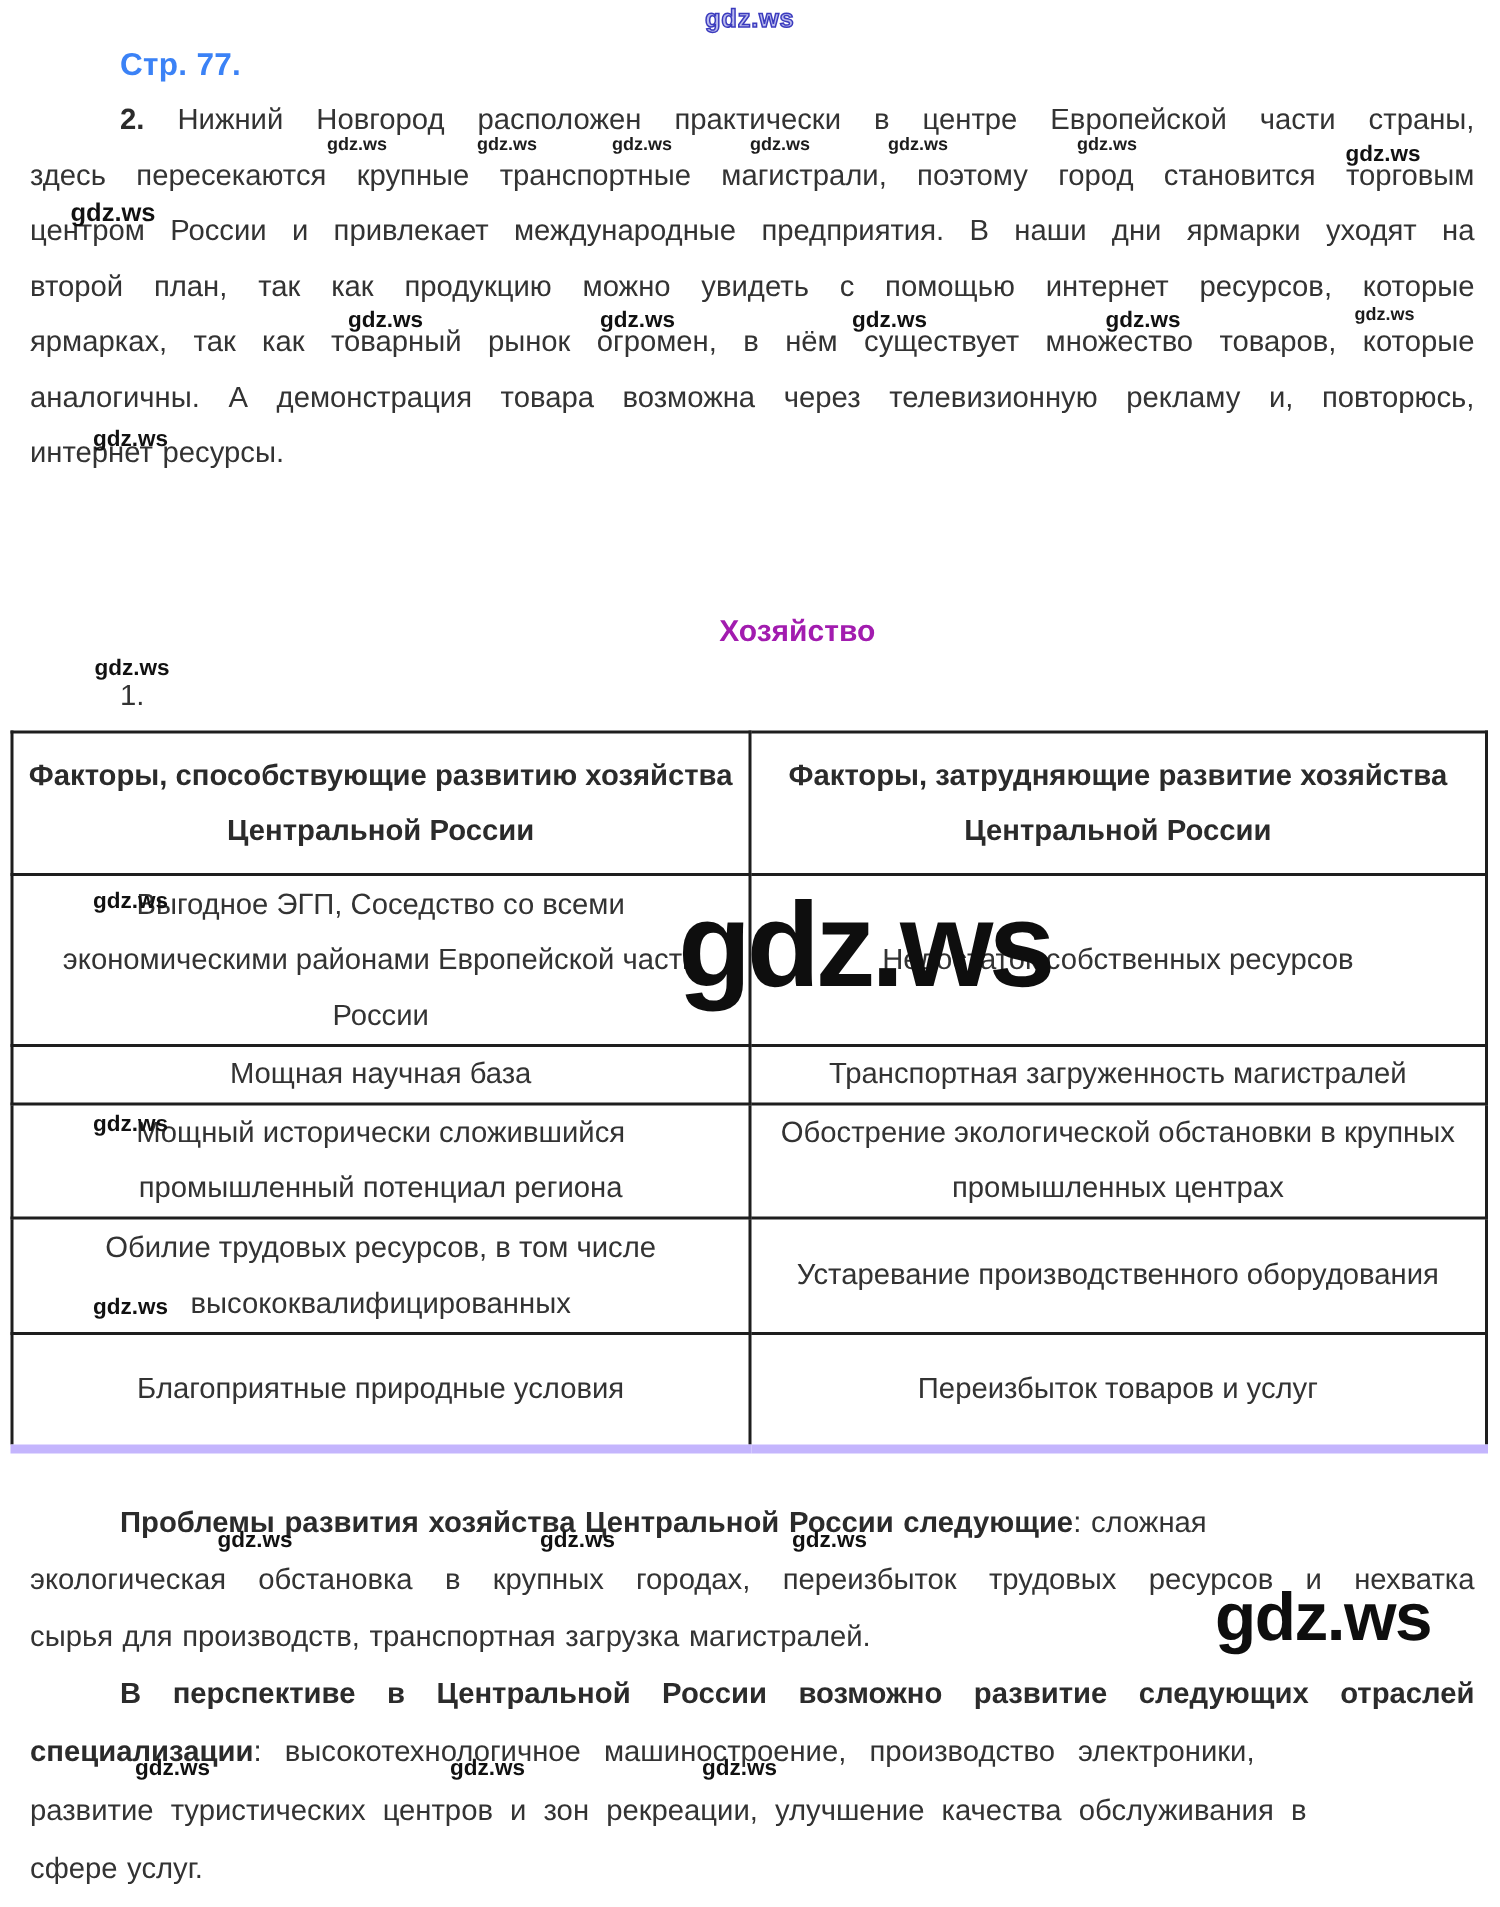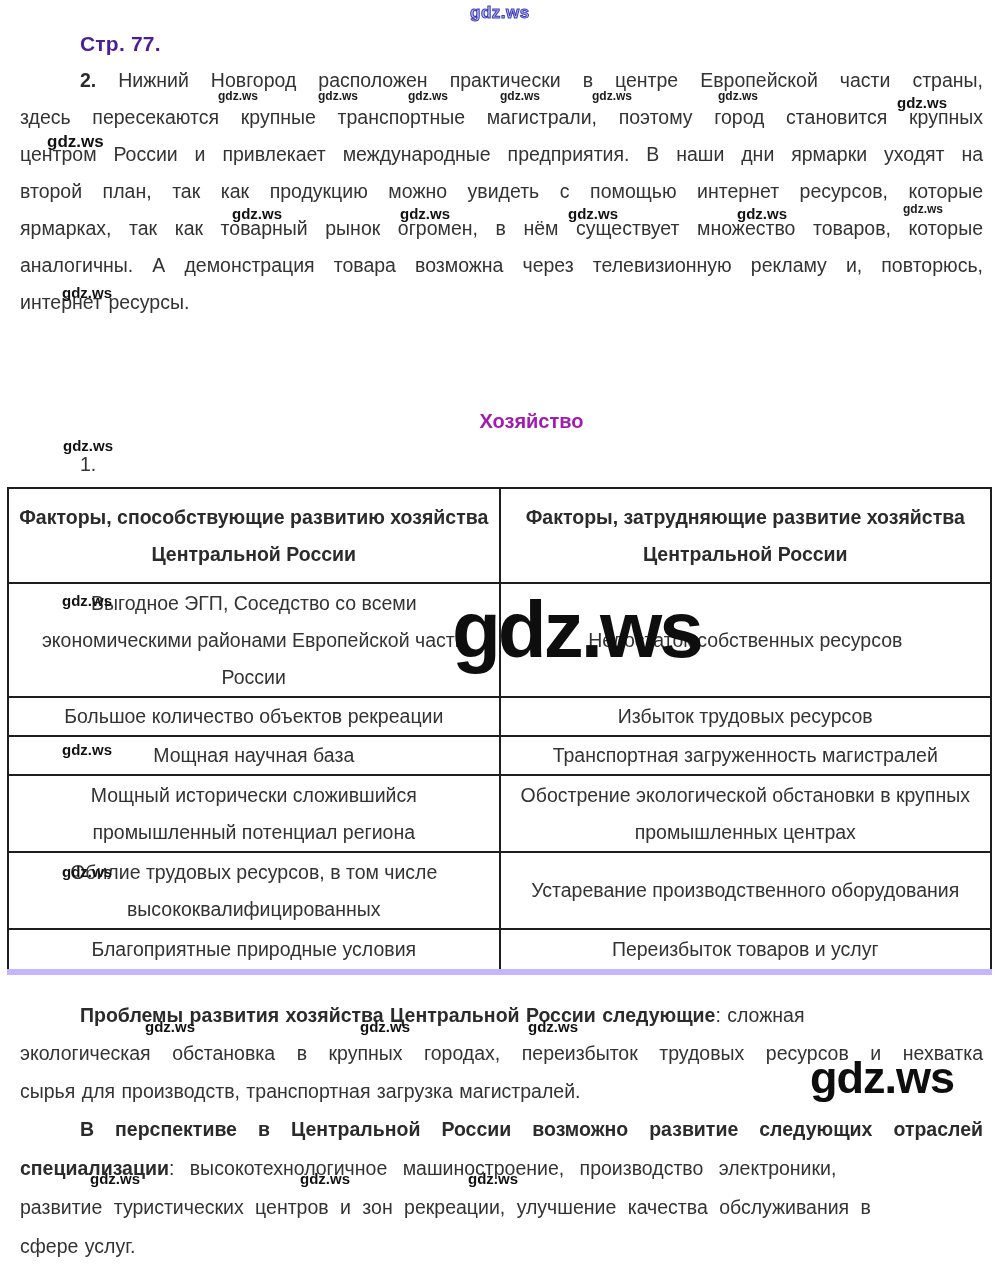--- a/index.html
+++ b/index.html
@@ -2,21 +2,21 @@
 <html><head>
 <meta charset="utf-8">
 <style>
   html,body{margin:0;padding:0;background:#ffffff;}
   .page{
     position:relative;width:1000px;height:1271px;background:#ffffff;overflow:hidden;
     font-family:"Liberation Sans","DejaVu Sans",sans-serif;color:#343434;
   }
   
   .ptitle{
-    position:absolute;left:80px;top:32px;font-size:21px;font-weight:bold;color:#4c1d95;
+    position:absolute;left:80px;top:32px;font-size:21px;font-weight:bold;color:#3b82f6;
     letter-spacing:.2px;
   }
   .para{
     position:absolute;left:20px;width:963px;font-size:19.5px;line-height:37px;
     word-spacing:1px;color:#333;
   }
   .para .jline{display:block;text-align:justify;text-align-last:justify;}
   .para .lline{display:block;text-align:left;}
   .para .indent{text-indent:60px;}
   .para b{font-weight:bold;color:#2b2b2b;}
@@ -66,44 +66,40 @@
 <body>
 
 <div class="page">
 
   <div class="wm wm-top" style="left:470px;top:4px;">gdz.ws</div>
 
   <div class="ptitle">Стр. 77.</div>
 
   <div class="para p-answer2">
     <span class="jline indent"><b>2.</b> <span>Нижний Новгород расположен практически в центре Европейской части страны,</span></span>
-    <span class="jline">здесь пересекаются крупные транспортные магистрали, поэтому город становится крупных</span>
+    <span class="jline">здесь пересекаются крупные транспортные магистрали, поэтому город становится торговым</span>
     <span class="jline">центром России и привлекает международные предприятия. В наши дни ярмарки уходят на</span>
     <span class="jline">второй план, так как продукцию можно увидеть с помощью интернет ресурсов, которые</span>
     <span class="jline">ярмарках, так как товарный рынок огромен, в нём существует множество товаров, которые</span>
     <span class="jline">аналогичны. А демонстрация товара возможна через телевизионную рекламу и, повторюсь,</span>
     <span class="lline">интернет ресурсы.</span>
   </div>
 
   <div class="section-title">Хозяйство</div>
   <div class="item-number">1.</div>
 
   <table class="factors">
     <tbody>
         <tr>
       <th>Факторы, способствующие развитию хозяйства Центральной России</th>
       <th>Факторы, затрудняющие развитие хозяйства Центральной России</th>
     </tr>
     <tr>
       <td>Выгодное ЭГП, Соседство со всеми экономическими районами Европейской части России</td>
       <td>Недостаток собственных ресурсов</td>
-    </tr>
-    <tr>
-      <td>Большое количество объектов рекреации</td>
-      <td>Избыток трудовых ресурсов</td>
     </tr>
     <tr>
       <td>Мощная научная база</td>
       <td>Транспортная загруженность магистралей</td>
     </tr>
     <tr>
       <td>Мощный исторически сложившийся промышленный потенциал региона</td>
       <td>Обострение экологической обстановки в крупных промышленных центрах</td>
     </tr>
     <tr>

